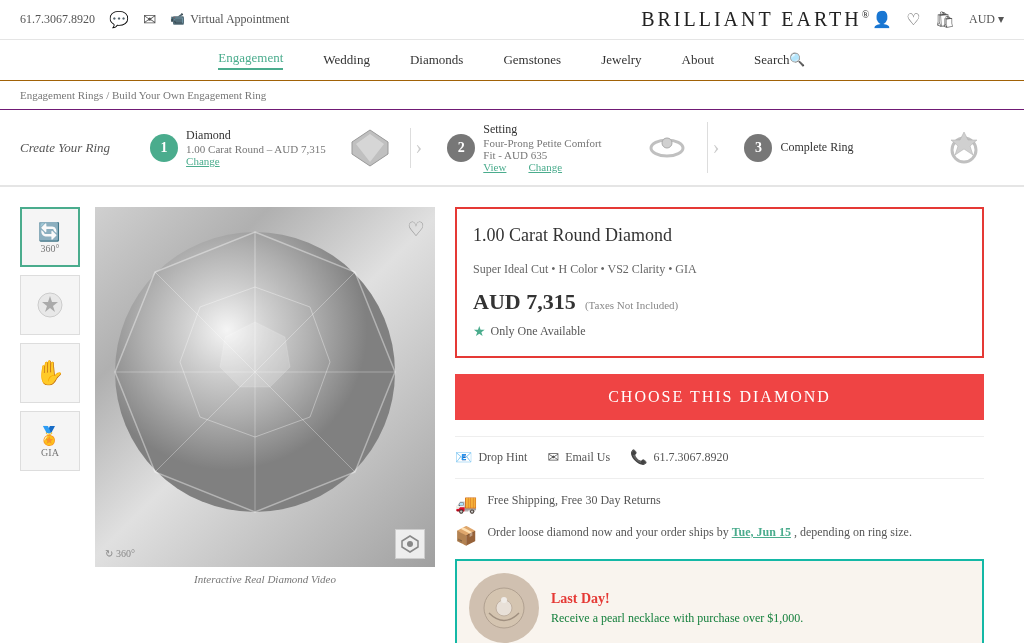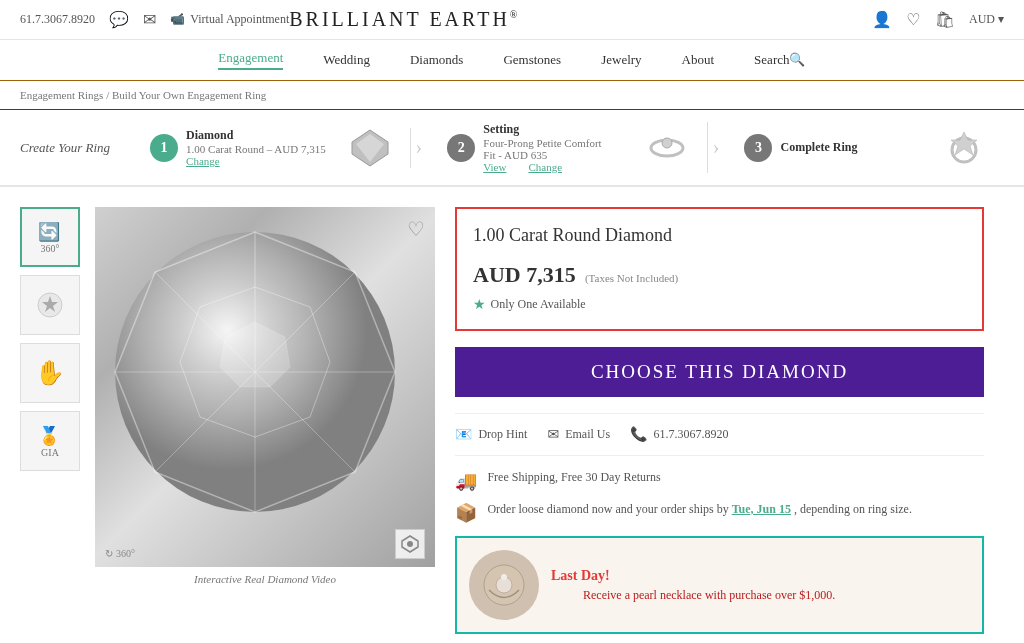--- a/index.html
+++ b/index.html
@@ -5,21 +5,21 @@
     * { box-sizing: border-box; margin: 0; padding: 0; }
     body { font-family: 'Georgia', serif; background: #fff; color: #333; font-size: 13px; }
 
     
     .top-bar {
       display: flex; align-items: center; padding: 8px 20px;
       border-bottom: 1px solid #e5e5e5; font-size: 12px; color: #555;
     }
     .top-bar-left { display: flex; align-items: center; gap: 14px; }
     .top-bar-right { margin-left: auto; display: flex; align-items: center; gap: 14px; }
-    .top-bar-center { flex: 1; text-align: left; }
+    .top-bar-center { flex: 1; text-align: right; }
     .brand-name { font-size: 20px; letter-spacing: 3px; font-family: 'Georgia', serif; color: #222; text-transform: uppercase; }
     .brand-name sup { font-size: 10px; }
     .icon-btn { cursor: pointer; background: none; border: none; font-size: 16px; color: #555; }
 
     
     .main-nav {
       display: flex; align-items: center; justify-content: center;
       padding: 10px 20px; border-bottom: 1px solid #a16207; gap: 40px;
     }
     .nav-item { font-size: 13px; color: #333; cursor: pointer; text-decoration: none; }
@@ -40,21 +40,21 @@
       padding: 0 20px; border-right: 1px solid #ddd; flex: 1;
     }
     .step-number {
       width: 28px; height: 28px; border-radius: 50%;
       background: #5a5a5a; color: #fff;
       display: flex; align-items: center; justify-content: center;
       font-size: 14px; font-weight: bold; flex-shrink: 0;
     }
     .step-number.active { background: #4aac8d; }
     .step-info { font-size: 11px; color: #555; }
-    .step-info .step-title { font-weight: bold; font-size: 12px; color: #333; }
+    .step-info .step-title { font-weight: normal; font-size: 12px; color: #333; }
     .step-info .step-subtitle { color: #777; }
     .step-info .step-change { color: #4aac8d; text-decoration: underline; cursor: pointer; font-size: 11px; }
     .step-image { width: 40px; height: 40px; margin-left: auto; }
     .step-image svg { width: 40px; height: 40px; }
 
     
     .content-area {
       display: flex; gap: 0; padding: 20px;
     }
 
@@ -99,22 +99,22 @@
       border: 2px solid #e53935; padding: 16px; margin-bottom: 16px;
     }
     .product-title { font-size: 18px; color: #333; margin-bottom: 16px; font-family: 'Georgia', serif; }
     .product-specs { font-size: 12px; color: #666; margin-bottom: 12px; }
     .product-price { font-size: 22px; color: #333; font-weight: bold; display: inline; }
     .product-price-note { font-size: 11px; color: #888; margin-left: 6px; }
     .availability { margin-top: 8px; display: flex; align-items: center; gap: 5px; font-size: 12px; color: #555; }
     .star-icon { color: #4aac8d; font-size: 14px; }
 
     .choose-btn {
-      width: 100%; padding: 14px; background: #4c1d95; color: #fff;
-      border: none; font-size: 19px; letter-spacing: 2px; cursor: pointer;
+      width: 100%; padding: 14px; background: #ef4444; color: #fff;
+      border: none; font-size: 16px; letter-spacing: 2px; cursor: pointer;
       text-transform: uppercase; font-family: 'Georgia', serif; margin-bottom: 16px;
     }
 
     .contact-row {
       display: flex; gap: 20px; padding: 12px 0; border-top: 1px solid #eee; border-bottom: 1px solid #eee; margin-bottom: 14px;
     }
     .contact-item { display: flex; align-items: center; gap: 6px; font-size: 12px; color: #555; cursor: pointer; }
     .contact-icon { font-size: 14px; }
 
     .shipping-info { margin-bottom: 12px; }
@@ -125,21 +125,21 @@
     
     .promo-banner {
       background: #f9f4ee; padding: 12px; display: flex; align-items: center; gap: 12px;
       border: 2px solid #14b8a6;
     }
     .promo-img {
       width: 70px; height: 70px; background: #d0c0b0;
       display: flex; align-items: center; justify-content: center;
       border-radius: 50%;
     }
-    .promo-text { font-size: 12px; color: #b91c1c; margin-left: 32px; }
+    .promo-text { font-size: 12px; color: #15803d; }
     .promo-title { font-size: 14px; font-weight: bold; color: #333; margin-bottom: 4px; }
     .promo-highlight { color: #e53935; font-weight: bold; }
 
     .virtual-appt { display: flex; align-items: center; gap: 5px; cursor: pointer; }
   </style>
 </head>
 <body>
 
 <div class="top-bar">
   <div class="top-bar-left">
@@ -318,20 +318,21 @@
       </div>
     </div>
     <p class="video-caption">Interactive Real Diamond Video</p>
   </div>
 
   <div class="product-panel">
 
     
     <div class="product-card">
       <div class="product-title">1.00 Carat Round Diamond</div>
+      <div class="product-specs">Super Ideal Cut • H Color • VS2 Clarity • GIA</div>
       <div>
         <span class="product-price">AUD 7,315</span>
         <span class="product-price-note">(Taxes Not Included)</span>
       </div>
       <div class="availability">
         <span class="star-icon">★</span>
         <span>Only One Available</span>
       </div>
     </div>
 

